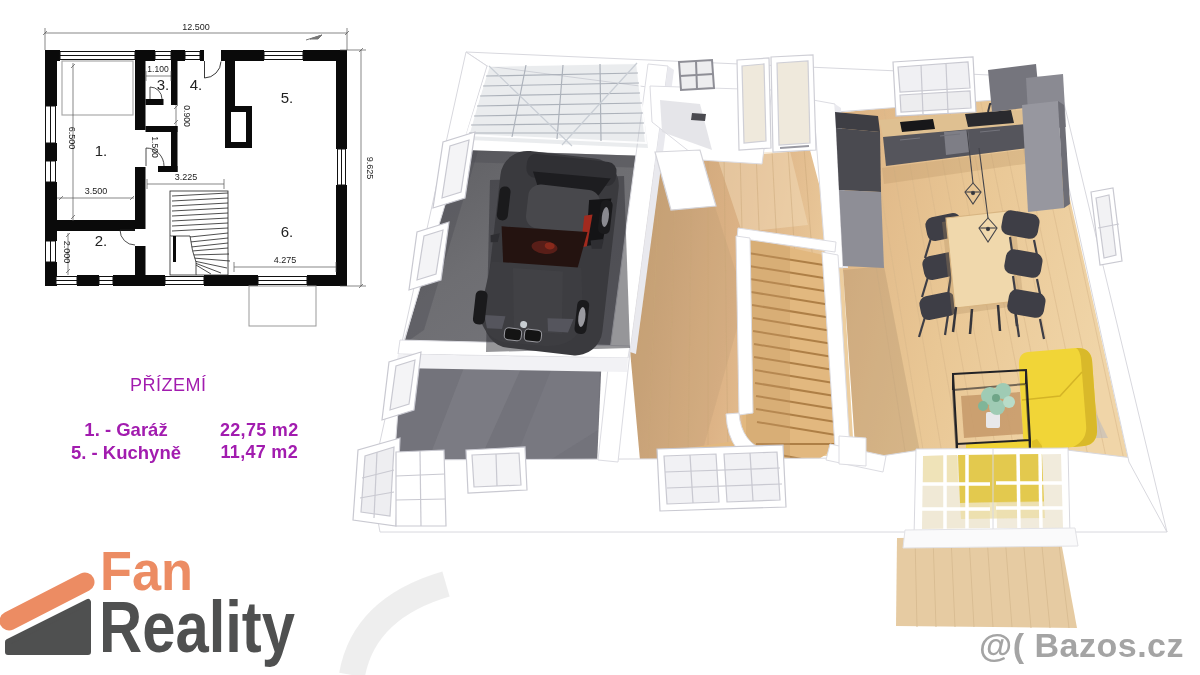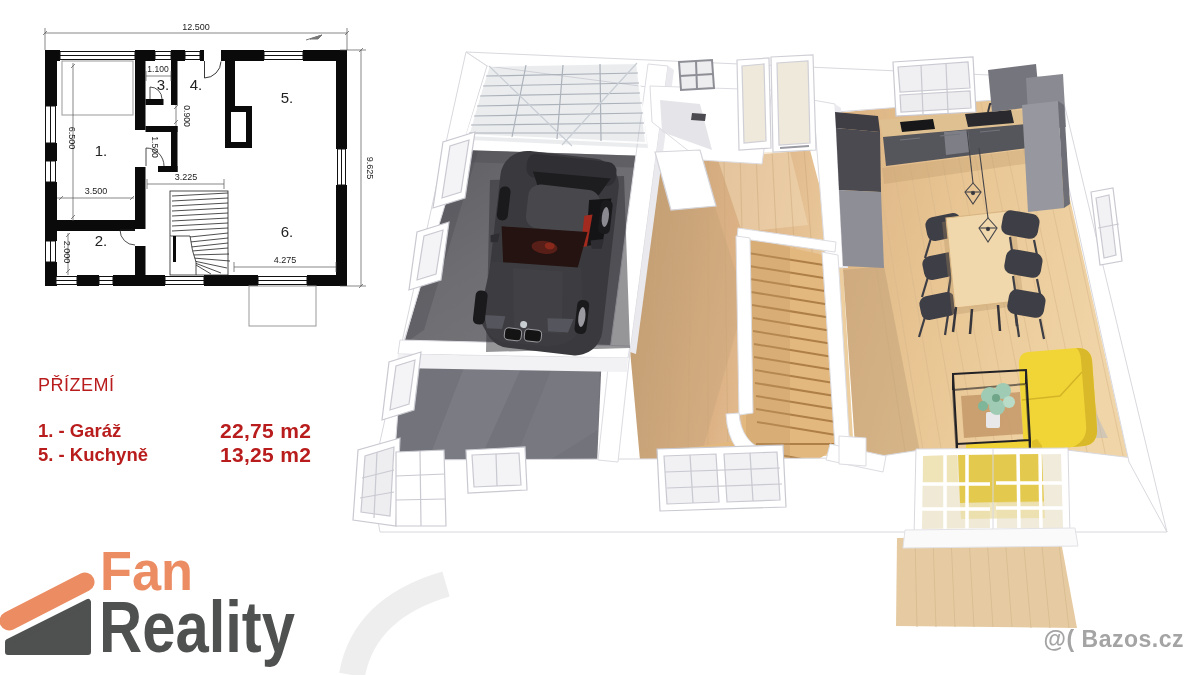--- a/index.html
+++ b/index.html
@@ -1,25 +1,25 @@
 <!DOCTYPE html>
 <html><head>
 <meta charset="utf-8">
 <style>
 html,body{margin:0;padding:0;background:#fff;}
 body{width:1200px;height:675px;position:relative;overflow:hidden;font-family:"Liberation Sans",sans-serif;}
 svg text{font-family:"Liberation Sans",sans-serif;}
 .abs{position:absolute;}
-#roomlist{position:absolute;left:38px;top:375px;color:#b91c1c;}
+#roomlist{position:absolute;left:38px;top:375px;color:#a21caf;text-align:center;}
 #roomlist .title{font-size:18px;margin-bottom:23px;letter-spacing:0.5px;}
 #roomlist table{border-collapse:collapse;font-size:18.5px;}
 #roomlist td{padding:0;height:22.4px;vertical-align:middle;white-space:nowrap;}
 #roomlist td.l{min-width:176px;font-weight:bold;}
-#roomlist td.v{font-weight:bold;padding-left:6px;font-size:21px;letter-spacing:0.3px;}
-#wm{position:absolute;right:16px;top:626px;font-size:23px;font-weight:bold;color:#a4a4a4;letter-spacing:0.5px;}
+#roomlist td.v{font-weight:bold;padding-left:6px;font-size:18px;letter-spacing:0.3px;}
+#wm{position:absolute;right:16px;top:626px;font-size:34px;font-weight:bold;color:#a4a4a4;letter-spacing:0.5px;}
 </style>
 </head>
 <body>
 
 <svg class="abs" style="left:0;top:0" width="400" height="360" viewBox="0 0 400 360">
 <g id="plan2d" fill="none" stroke="none">
 
 <rect x="57" y="61" width="78" height="159" fill="#ffffff"></rect>
 
 <g fill="#0a0a0a">
@@ -257,21 +257,21 @@
 <div id="roomlist">
 <div class="title">PŘÍZEMÍ</div>
 <table>
 <tbody>
         <tr>
           <td class="l">1. - Garáž</td>
           <td class="v">22,75 m2</td>
         </tr>
 <tr>
           <td class="l">5. - Kuchyně</td>
-          <td class="v">13,25 m2</td>
+          <td class="v">11,47 m2</td>
         </tr>
 </tbody>
     </table>
 </div>
 
 <svg class="abs" style="left:0;top:540px" width="320" height="135" viewBox="0 0 320 135">
 <g id="logo">
 
 <path d="M9,81 L85,42" stroke="#EC8C63" stroke-width="19" stroke-linecap="round" fill="none"></path>
 

